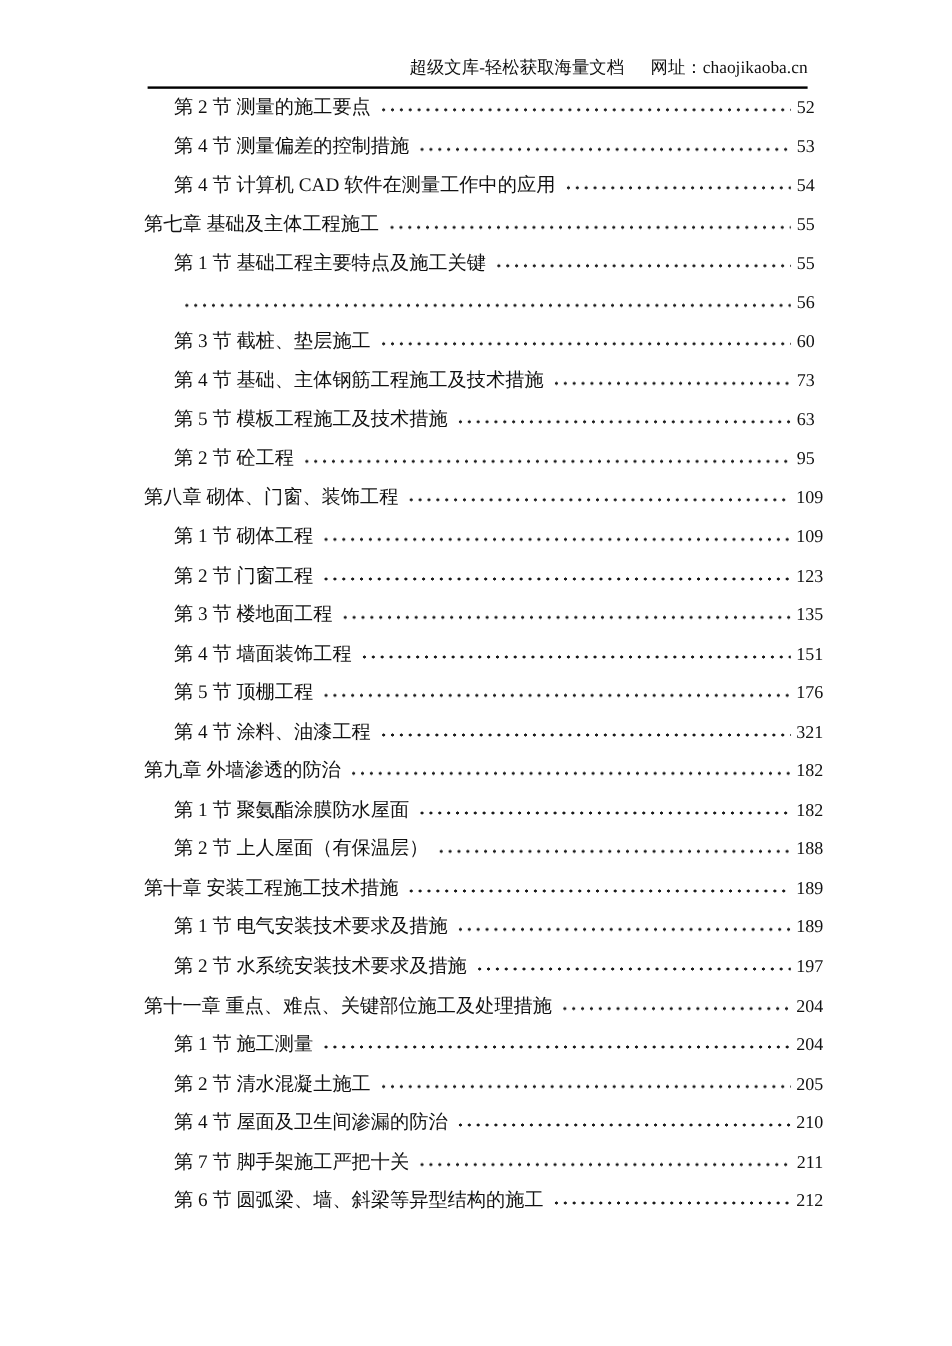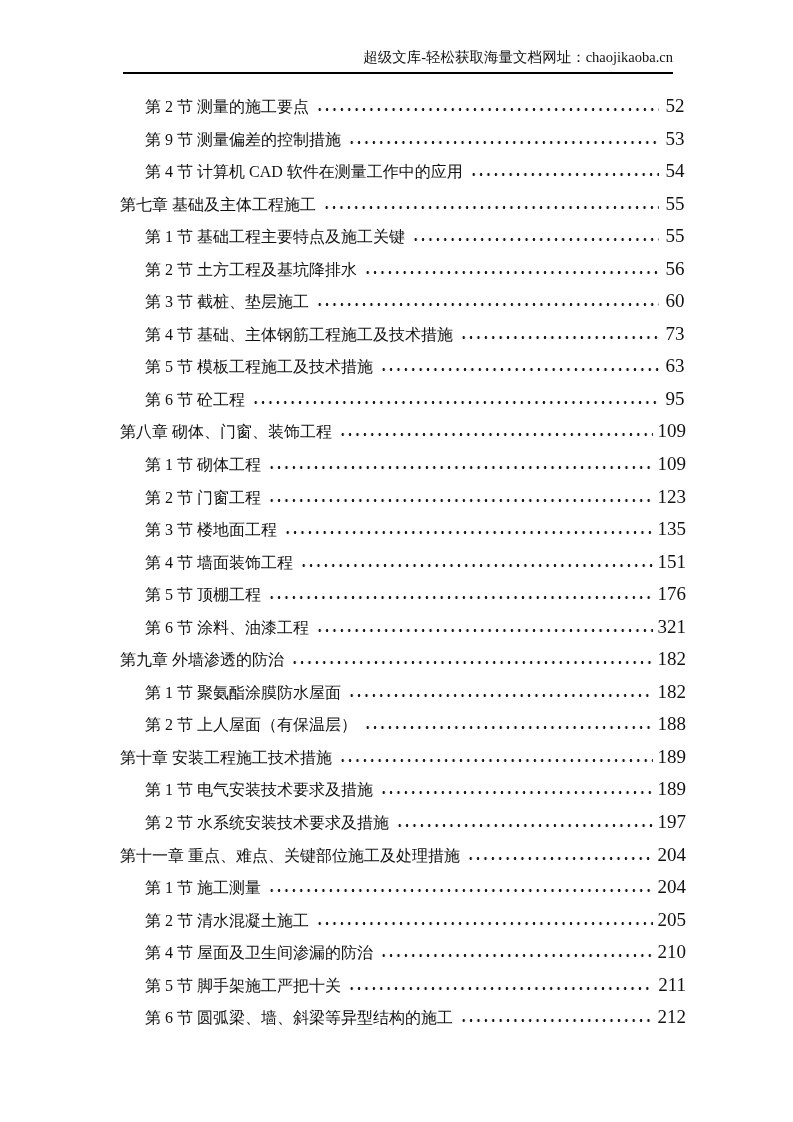--- a/index.html
+++ b/index.html
@@ -24,25 +24,25 @@
     padding-top: 48px;
     border-bottom: 2px solid #000000;
   }
   .header-text {
     text-align: right;
     font-size: 14.5px;
     line-height: 18px;
     padding-bottom: 6px;
     white-space: nowrap;
   }
-  .header-text .site { }
+  .header-text .site { margin-right: 22px; }
   
   .toc {
     position: absolute;
-    top: 90px;
+    top: 74px;
     left: 120px;
     width: 566px;
     font-family: Liberation Serif, serif;
   }
   .toc-row {
     display: flex;
     align-items: baseline;
     height: 32.55px;
     padding-top: 7px;
     font-size: 16px;
@@ -56,83 +56,82 @@
     height: 5px;
     margin: 0 5px 0 7px;
     background-image: radial-gradient(circle, #1a1a1a 1.1px, rgba(0,0,0,0) 1.5px);
     background-size: 7.4px 5px;
     background-repeat: repeat-x;
     background-position: left bottom;
   }
   .toc-page {
     flex: 0 0 auto;
     min-width: 22px;
-    text-align: center;
-    font-size: 19px;
+    text-align: left;
+    font-size: 15px;
   }
 </style>
 </head>
 <body>
 
 <div class="page">
 
   <div class="header">
     <div class="header-text">
       <span class="site">超级文库-轻松获取海量文档</span><span>网址：</span><span>chaojikaoba.cn</span>
     </div>
   </div>
 
   <div class="toc">
       <div class="toc-row section">
       <span class="toc-label">第 2 节 测量的施工要点</span>
       <span class="dot-leader"></span>
       <span class="toc-page">52</span>
     </div>
       <div class="toc-row section">
-      <span class="toc-label">第 9 节 测量偏差的控制措施</span>
+      <span class="toc-label">第 4 节 测量偏差的控制措施</span>
       <span class="dot-leader"></span>
       <span class="toc-page">53</span>
     </div>
       <div class="toc-row section">
       <span class="toc-label">第 4 节 计算机 CAD 软件在测量工作中的应用</span>
       <span class="dot-leader"></span>
       <span class="toc-page">54</span>
     </div>
       <div class="toc-row chapter">
       <span class="toc-label">第七章 基础及主体工程施工</span>
       <span class="dot-leader"></span>
       <span class="toc-page">55</span>
     </div>
       <div class="toc-row section">
       <span class="toc-label">第 1 节 基础工程主要特点及施工关键</span>
       <span class="dot-leader"></span>
       <span class="toc-page">55</span>
     </div>
       <div class="toc-row section">
-      <span class="toc-label">第 2 节 土方工程及基坑降排水</span>
       <span class="dot-leader"></span>
       <span class="toc-page">56</span>
     </div>
       <div class="toc-row section">
       <span class="toc-label">第 3 节 截桩、垫层施工</span>
       <span class="dot-leader"></span>
       <span class="toc-page">60</span>
     </div>
       <div class="toc-row section">
       <span class="toc-label">第 4 节 基础、主体钢筋工程施工及技术措施</span>
       <span class="dot-leader"></span>
       <span class="toc-page">73</span>
     </div>
       <div class="toc-row section">
       <span class="toc-label">第 5 节 模板工程施工及技术措施</span>
       <span class="dot-leader"></span>
       <span class="toc-page">63</span>
     </div>
       <div class="toc-row section">
-      <span class="toc-label">第 6 节 砼工程</span>
+      <span class="toc-label">第 2 节 砼工程</span>
       <span class="dot-leader"></span>
       <span class="toc-page">95</span>
     </div>
       <div class="toc-row chapter">
       <span class="toc-label">第八章 砌体、门窗、装饰工程</span>
       <span class="dot-leader"></span>
       <span class="toc-page">109</span>
     </div>
       <div class="toc-row section">
       <span class="toc-label">第 1 节 砌体工程</span>
@@ -153,21 +152,21 @@
       <span class="toc-label">第 4 节 墙面装饰工程</span>
       <span class="dot-leader"></span>
       <span class="toc-page">151</span>
     </div>
       <div class="toc-row section">
       <span class="toc-label">第 5 节 顶棚工程</span>
       <span class="dot-leader"></span>
       <span class="toc-page">176</span>
     </div>
       <div class="toc-row section">
-      <span class="toc-label">第 6 节 涂料、油漆工程</span>
+      <span class="toc-label">第 4 节 涂料、油漆工程</span>
       <span class="dot-leader"></span>
       <span class="toc-page">321</span>
     </div>
       <div class="toc-row chapter">
       <span class="toc-label">第九章 外墙渗透的防治</span>
       <span class="dot-leader"></span>
       <span class="toc-page">182</span>
     </div>
       <div class="toc-row section">
       <span class="toc-label">第 1 节 聚氨酯涂膜防水屋面</span>
@@ -208,21 +207,21 @@
       <span class="toc-label">第 2 节 清水混凝土施工</span>
       <span class="dot-leader"></span>
       <span class="toc-page">205</span>
     </div>
       <div class="toc-row section">
       <span class="toc-label">第 4 节 屋面及卫生间渗漏的防治</span>
       <span class="dot-leader"></span>
       <span class="toc-page">210</span>
     </div>
       <div class="toc-row section">
-      <span class="toc-label">第 5 节 脚手架施工严把十关</span>
+      <span class="toc-label">第 7 节 脚手架施工严把十关</span>
       <span class="dot-leader"></span>
       <span class="toc-page">211</span>
     </div>
       <div class="toc-row section">
       <span class="toc-label">第 6 节 圆弧梁、墙、斜梁等异型结构的施工</span>
       <span class="dot-leader"></span>
       <span class="toc-page">212</span>
     </div>
     </div>
 

